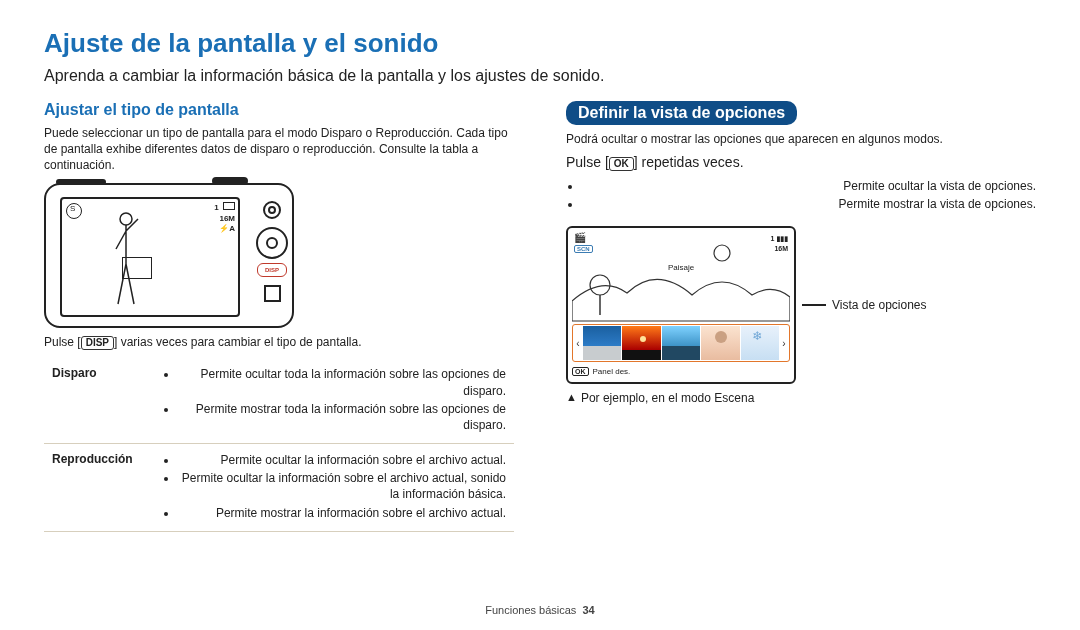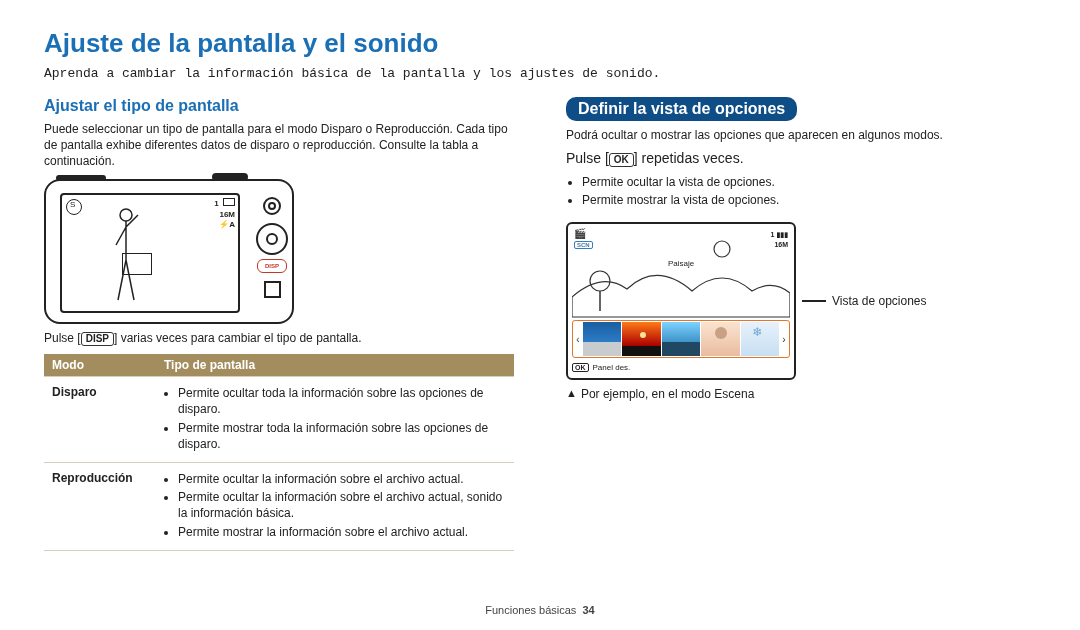--- a/index.html
+++ b/index.html
@@ -13,41 +13,41 @@
     box-sizing: border-box;
     padding: 28px 44px 16px 44px;
     position: relative;
   }
   h1 {
     color: #1a6fb5;
     font-size: 26px;
     margin: 0 0 6px 0;
     font-weight: bold;
   }
-  .intro { font-size: 13px; margin-bottom: 14px; font-family: Liberation Mono, monospace; }
+  .intro { font-size: 16px; margin-bottom: 14px; }
   .cols { display: flex; gap: 52px; }
   .col { flex: 1 1 0; }
   h2 {
     color: #1a6fb5;
     font-size: 16px;
     margin: 0 0 6px 0;
     font-weight: bold;
   }
   p { margin: 0 0 6px 0; line-height: 1.35; }
   .pill {
     display: inline-block;
     background: #0f4d87;
     color: #fff;
     border-radius: 10px;
     padding: 3px 12px;
     font-weight: bold;
     font-size: 16px;
     margin-bottom: 6px;
   }
-  ul { margin: 2px 0 8px 0; padding-left: 16px; }
+  ul { margin: 2px 0 8px 0; padding-left: 16px; text-align: right; }
   li { margin-bottom: 2px; line-height: 1.35; }
   .btn-label {
     display: inline-block;
     border: 1px solid #333;
     border-radius: 3px;
     padding: 0 4px;
     font-size: 10px;
     font-weight: bold;
     line-height: 1.2;
   }
@@ -220,24 +220,20 @@
         <div class="play"></div>
       </div>
     </div>
 
     <p>
       <span>Pulse [</span><span class="btn-label">DISP</span><span>] varias veces para cambiar el tipo de pantalla.</span>
     </p>
 
     <table class="modes">
       <tbody>
-          <tr>
-        <th>Modo</th>
-        <th>Tipo de pantalla</th>
-      </tr>
       <tr>
         <td>Disparo</td>
         <td>
           <ul>
             <li>Permite ocultar toda la información sobre las opciones de disparo.</li>
             <li>Permite mostrar toda la información sobre las opciones de disparo.</li>
           </ul>
         </td>
       </tr>
       <tr>

